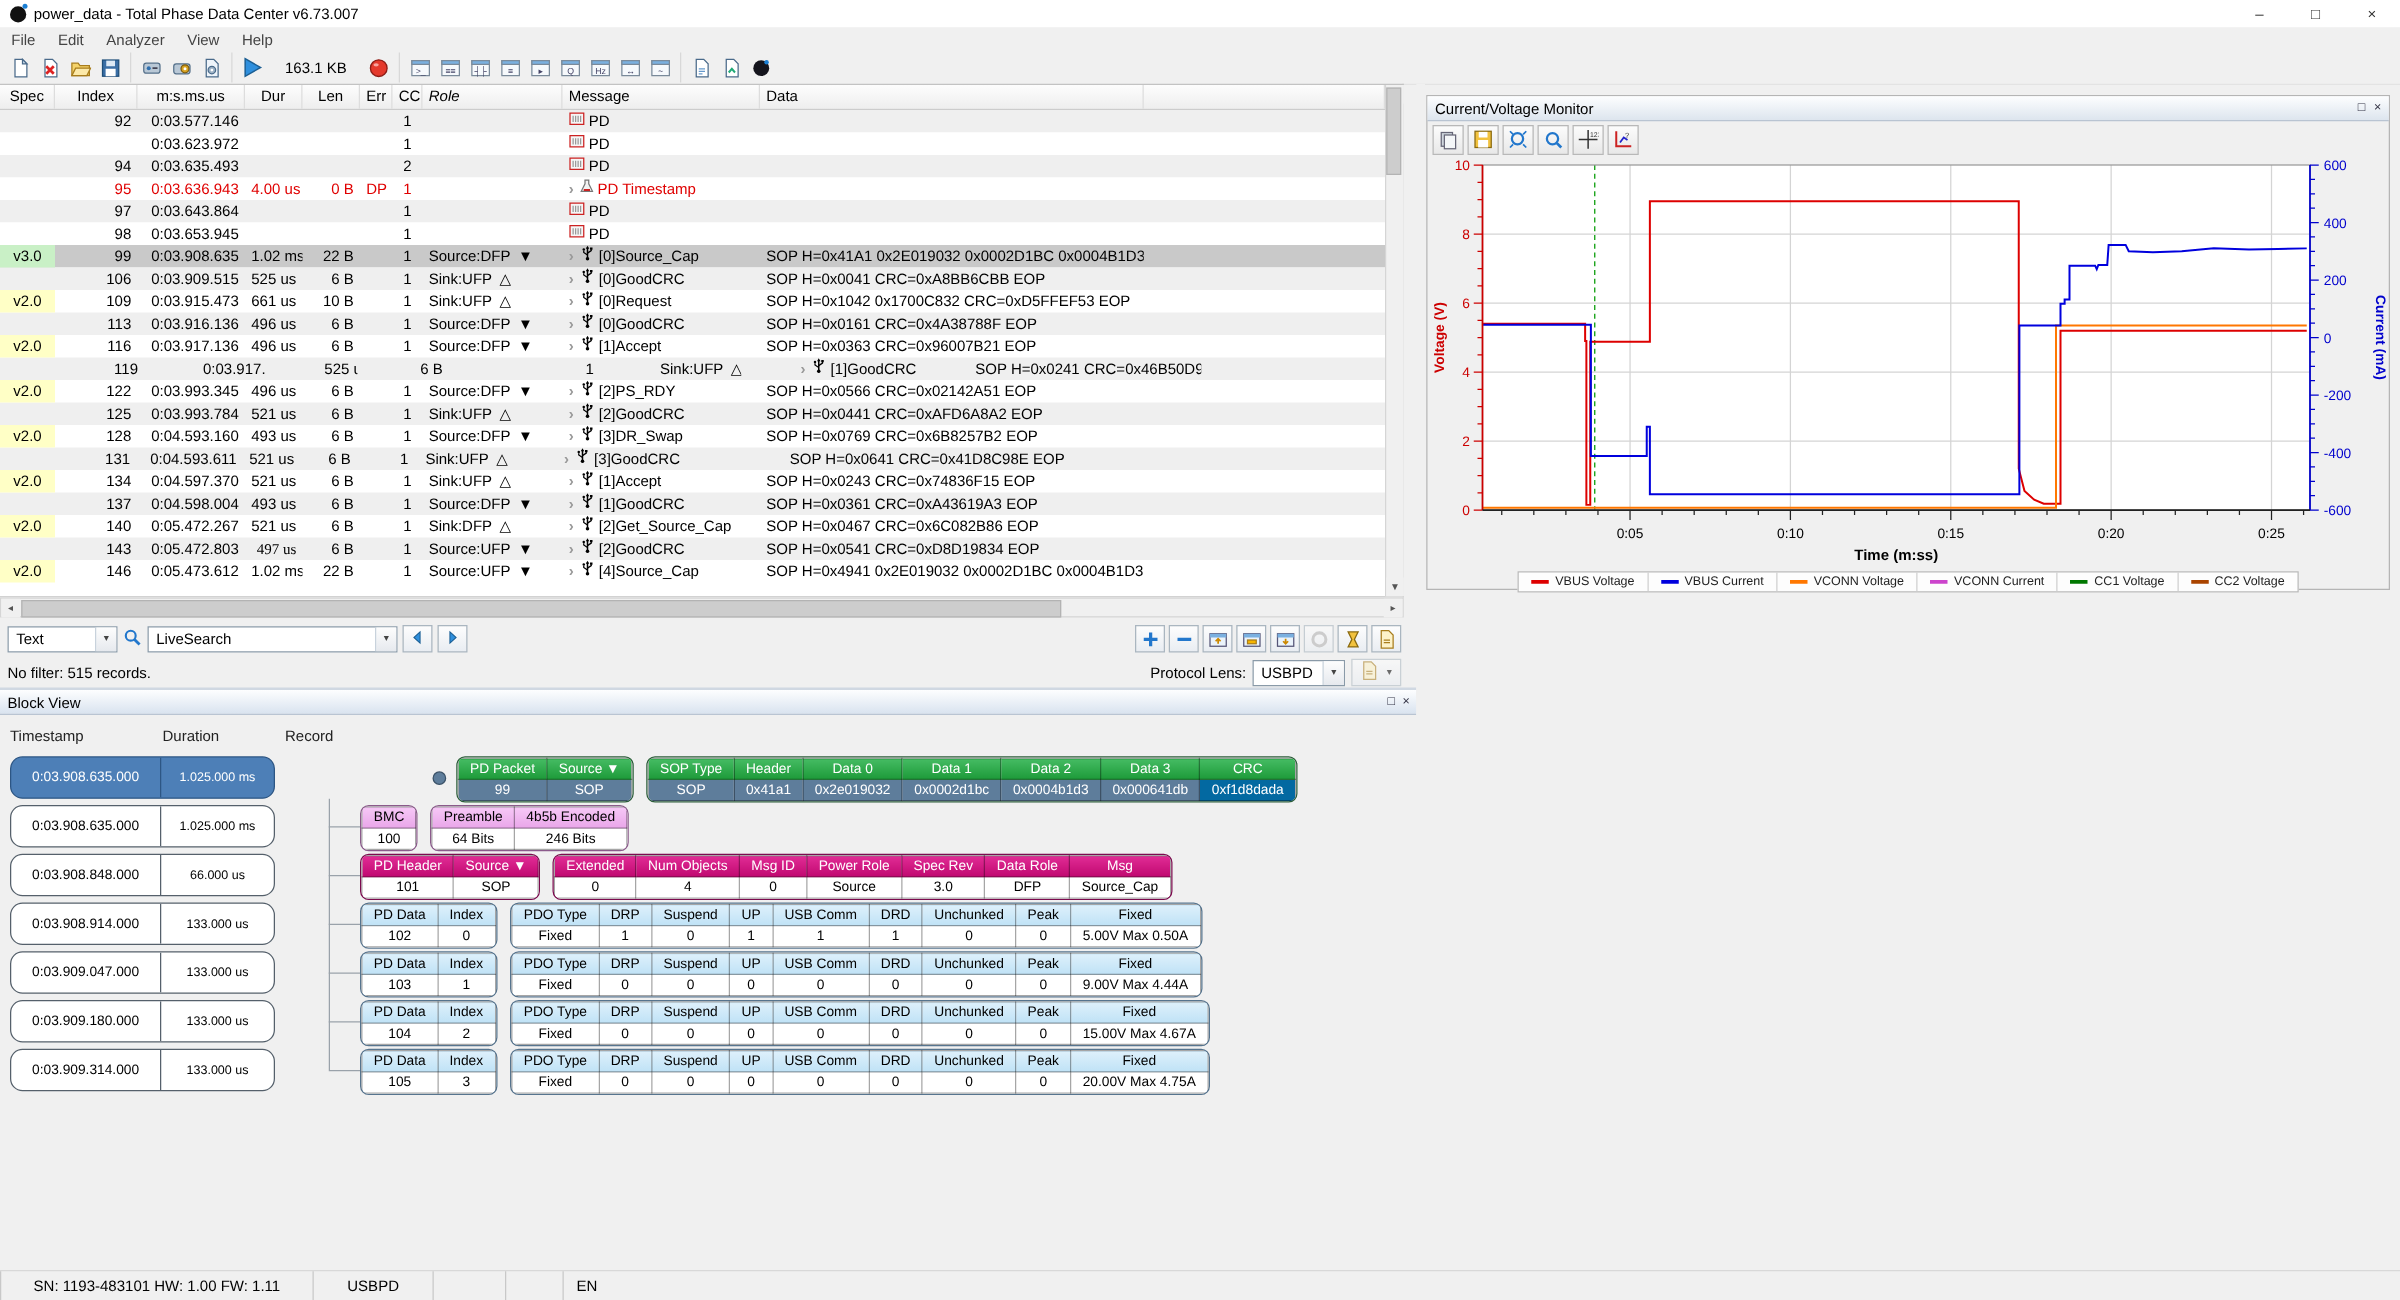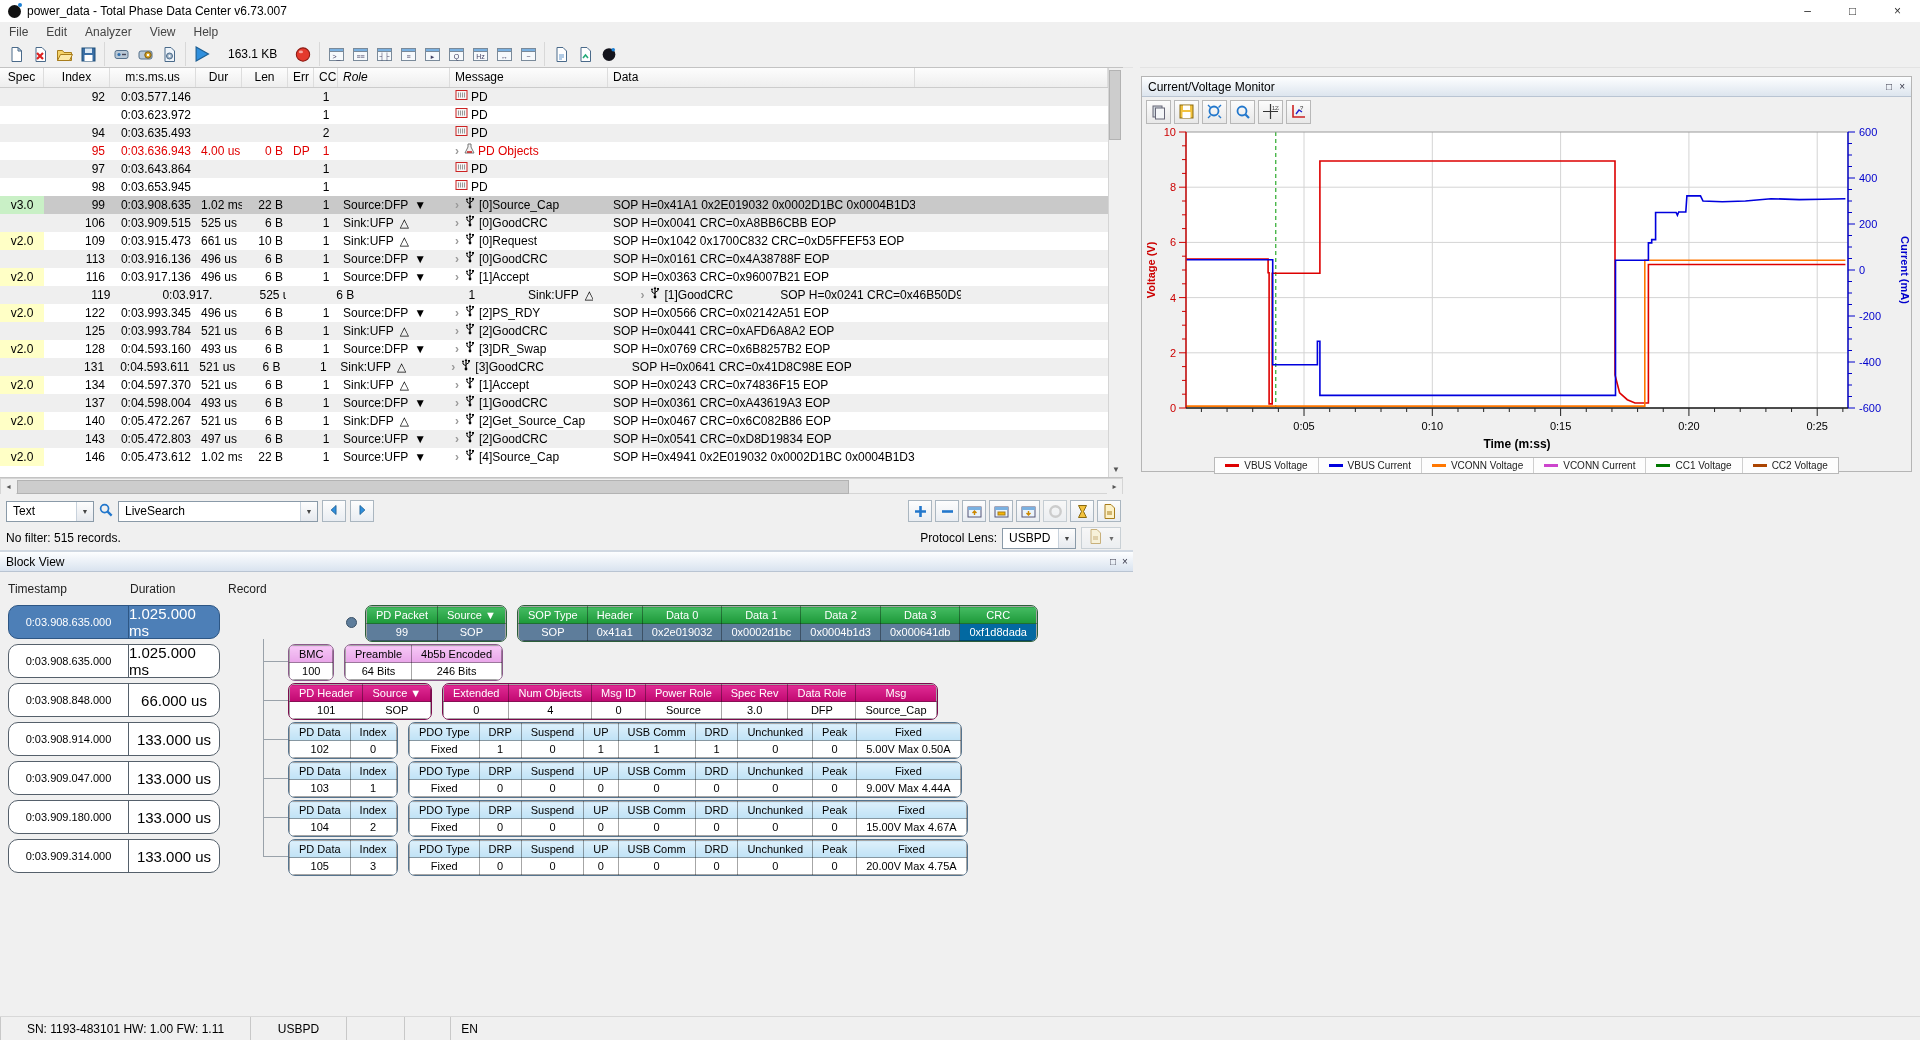--- a/index.html
+++ b/index.html
@@ -46,21 +46,21 @@
   #recordsbar{left:0;top:526px;width:1133px;height:24px;display:flex;align-items:center;padding:0 12px 0 6px;box-sizing:border-box}
   #lens{margin-left:auto;display:flex;align-items:center;gap:5px}
   
   #blockview{left:0;top:550px;width:1133px;height:466px;background:#f0f0f0;border-top:2px solid #d0d8e2}
   #bv-title{height:19px;background:linear-gradient(#fdfeff,#d9e3ef);border-bottom:1px solid #b9c4d2;display:flex;align-items:center;padding:0 6px;font-size:12px}
   #bv-title .btns{margin-left:10px;display:flex;gap:6px;color:#334;font-size:10px;position:absolute;left:1100px}
   #bv-heads{height:24px;display:flex;align-items:flex-end;padding-bottom:3px;color:#222}
   #bv-body{position:relative;height:418px;overflow:hidden}
   .tsbox{position:absolute;left:8px;width:212px;height:34px;display:flex;border:1px solid #55606b;border-radius:10px;background:#fff;overflow:hidden;box-sizing:border-box}
   .tsbox .t1{width:119px;border-right:1px solid #55606b;display:flex;align-items:center;justify-content:center;font-size:11px}
-  .tsbox .t2{flex:1;display:flex;align-items:center;justify-content:center;font-size:15px}
+  .tsbox .t2{flex:1;display:flex;align-items:center;justify-content:center;font-size:10px}
   .tsbox.sel{background:#4d7fb7;color:#fff;border-color:#2d5684}
   .tsbox.sel .t1{border-right-color:#2d5684}
   .grpwrap{position:absolute;border-radius:7px;overflow:hidden;display:inline-block;background:#fff}
   .grpwrap table{border-collapse:collapse;font-size:11px}
   .grpwrap td{border:1px solid rgba(0,0,0,.35);padding:1px 9px;text-align:center;white-space:nowrap;height:14px}
   .bullet{position:absolute;width:9px;height:9px;border-radius:50%;background:#5e7d9b;border:1px solid #3b5268}
   .conn{position:absolute;background:#9aa2aa}
   
   #splitter{left:1133px;top:67px;width:7px;height:949px;background:#f0f0f0}
   #monitor{left:1141px;top:76px;width:771px;height:396px;background:#f0f0f0;border:1px solid #b5b5b5;box-sizing:border-box}
@@ -338,21 +338,21 @@
         <div class="tcell c" style="width: 26px;"><span style="color:#e00000">DP</span></div>
         <div class="tcell c" style="width: 24px;">1</div>
         <div class="tcell " style="width: 112px;"></div>
         <div class="tcell " style="width: 158px;">
           <span class="msgflex">
             <span class="exp">›</span>
             <span><svg width="11" height="12" viewBox="0 0 11 12">
                 <path d="M4 1h3v3l3 6H1l3-6z" fill="#f2f2f2" stroke="#777"></path>
                 <path d="M3 9h5" stroke="#cc2222" stroke-width="1.6"></path>
               </svg></span>
-            <span>PD Objects</span>
+            <span>PD Timestamp</span>
           </span>
         </div>
         <div class="tcell " style="width: 307px;"></div>
         <div class="tcell " style="width: 193px;"></div>
       </div>
       <div class="trow" style="background: rgb(239, 239, 239);">
         <div class="tcell c " style="width: 44px;"></div>
         <div class="tcell r" style="width: 66px;">97</div>
         <div class="tcell r" style="width: 86px;">0:03.643.864</div>
         <div class="tcell r" style="width: 46px;"></div>
@@ -741,21 +741,21 @@
             <span>[2]Get_Source_Cap</span>
           </span>
         </div>
         <div class="tcell " style="width: 307px;">SOP H=0x0467 CRC=0x6C082B86 EOP</div>
         <div class="tcell " style="width: 193px;"></div>
       </div>
       <div class="trow" style="background: rgb(239, 239, 239);">
         <div class="tcell c " style="width: 44px;"></div>
         <div class="tcell r" style="width: 66px;">143</div>
         <div class="tcell r" style="width: 86px;">0:05.472.803</div>
-        <div class="tcell r" style="width: 46px;">497 us</div>
+        <div class="tcell r" style="width: 46px; font-family: Liberation Serif, serif;">497 us</div>
         <div class="tcell r" style="width: 46px;">6 B</div>
         <div class="tcell c" style="width: 26px;"></div>
         <div class="tcell c" style="width: 24px;">1</div>
         <div class="tcell " style="width: 112px;">Source:UFP<span style="margin-left:6px">▼</span></div>
         <div class="tcell " style="width: 158px;">
           <span class="msgflex">
             <span class="exp">›</span>
             <span><svg width="12" height="13" viewBox="0 0 12 13">
                 <path d="M6 12V2" stroke="#000" stroke-width="1.2" fill="none"></path>
                 <path d="M6 8L3 6V4.6" stroke="#000" fill="none"></path>

